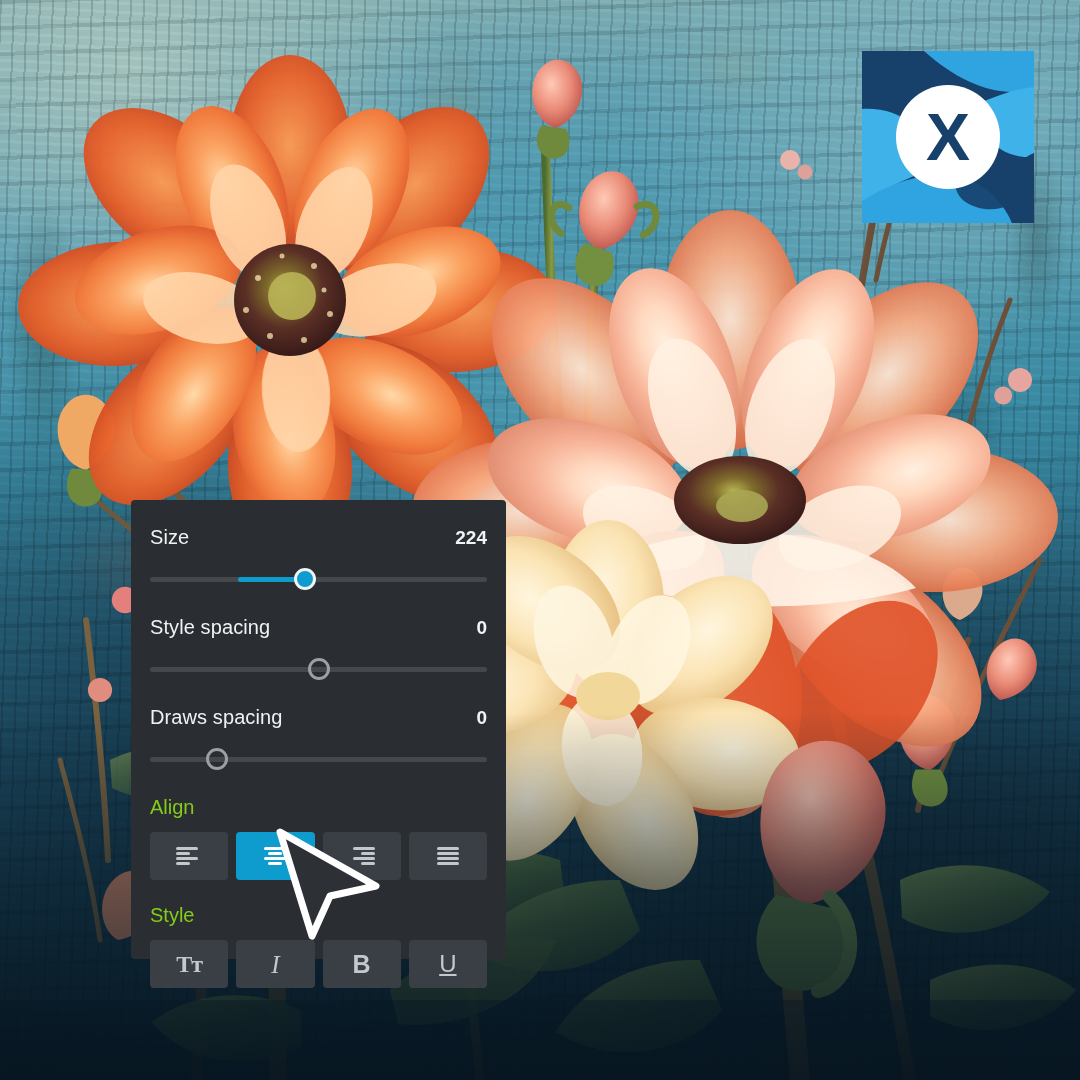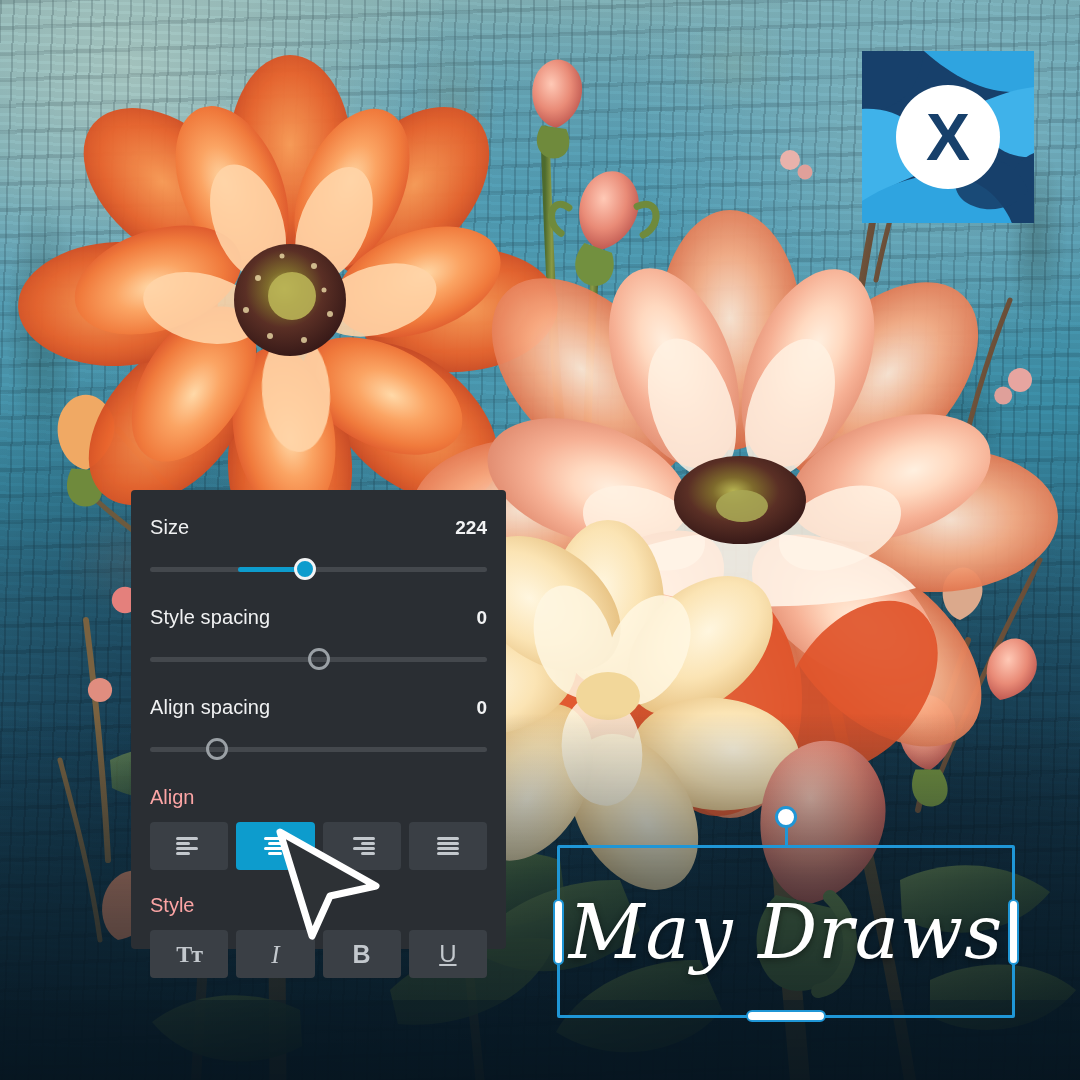--- a/index.html
+++ b/index.html
@@ -42,21 +42,21 @@
       radial-gradient(ellipse 9% 7% at 12% 52%, rgba(200,90,50,.18), rgba(0,0,0,0) 72%);
   }
   .bg-dark-floor {
     position:absolute; left:0; right:0; bottom:0; height:34%;
     background:linear-gradient(180deg, rgba(9,28,40,0) 0%, rgba(9,28,40,.55) 45%, rgba(6,20,30,.88) 100%);
   }
   .art-svg { position:absolute; inset:0; width:100%; height:100%; }
 
   
   .panel {
-    position:absolute; left:131px; top:490px; width:375px; height:459px;
+    position:absolute; left:131px; top:500px; width:375px; height:459px;
     background:#2a2e33; border-radius:4px;
     padding:26px 19px 0 19px;
   }
   .row-head {
     display:flex; justify-content:space-between; align-items:baseline;
     margin-bottom:19px;
   }
   .row-label { color:#f0f1f2; font-size:20px; letter-spacing:.1px; }
   .row-value { color:#f2f3f4; font-size:19px; font-weight:600; }
 
@@ -69,21 +69,21 @@
     position:absolute; top:9px; height:5px;
     background:#0d9ccd; border-radius:3px;
   }
   .thumb {
     position:absolute; top:0; width:22px; height:22px; margin-left:-11px;
     border-radius:50%;
   }
   .thumb.active { background:#0d9ccd; border:3px solid #f2f3f4; }
   .thumb.idle   { background:transparent; border:3px solid #9aa0a5; }
 
-  .section-label { color:#fca5a5; font-size:20px; margin:4px 0 13px 0; }
+  .section-label { color:#84cc16; font-size:20px; margin:4px 0 13px 0; }
   .btn-row { display:flex; gap:8px; margin-bottom:24px; }
   .opt-btn {
     flex:1; height:48px; background:#3a3f45; border-radius:4px;
     display:flex; align-items:center; justify-content:center;
   }
   .opt-btn.selected { background:#0d9ccd; }
   .glyph { color:#c3c8cd; font-size:24px; line-height:1; }
   .glyph.caseg { font-family:"Liberation Serif", serif; font-weight:700; letter-spacing:-1px; }
   .glyph.ital  { font-family:"Liberation Serif", serif; font-style:italic; font-weight:400; font-size:25px; }
   .glyph.bold  { font-weight:700; font-size:25px; }
@@ -379,28 +379,20 @@
       <path d="M172,36 L172,106 C140,108 116,88 118,52 C136,44 154,38 172,36 Z" fill="#3fb2ea"></path>
       <path d="M0,58 C40,56 66,78 64,120 C40,130 18,140 0,152 Z" fill="#3fb2ea"></path>
       <path d="M0,150 C22,136 46,126 72,124 C104,122 134,136 150,172 L0,172 Z" fill="#2fa4e0"></path>
       <path d="M150,172 C138,140 148,112 172,102 L172,172 Z" fill="#17406b"></path>
       <path d="M100,112 C128,100 156,112 166,140 C150,160 122,164 102,150 C90,140 90,122 100,112 Z" fill="#17406b" opacity=".9"></path>
       <circle cx="86" cy="86" r="52" fill="#ffffff"></circle>
       <text x="86" y="86" text-anchor="middle" dominant-baseline="central" font-family="Liberation Sans, sans-serif" font-size="66" font-weight="700" fill="#17406b">X</text>
     </svg>
   </div>
 
-  <div class="selbox">
-    <div class="rot-stem"></div>
-    <div class="rot-knob"></div>
-    <div class="handle side left"></div>
-    <div class="handle side right"></div>
-    <div class="handle bottom"></div>
-    <div class="selbox-text">May Draws</div>
-  </div>
 
   <div class="panel">
 
     <div class="row-head">
       <span class="row-label">Size</span>
       <span class="row-value">224</span>
     </div>
     <div class="slider">
       <div class="track"></div>
       <div class="fill" style="left:26%; right:54%;"></div>
@@ -410,21 +402,21 @@
     <div class="row-head">
       <span class="row-label">Style spacing</span>
       <span class="row-value">0</span>
     </div>
     <div class="slider">
       <div class="track"></div>
       <div class="thumb idle" style="left:50%;"></div>
     </div>
 
     <div class="row-head">
-      <span class="row-label">Align spacing</span>
+      <span class="row-label">Draws spacing</span>
       <span class="row-value">0</span>
     </div>
     <div class="slider">
       <div class="track"></div>
       <div class="thumb idle" style="left:20%;"></div>
     </div>
 
     <div class="section-label">Align</div>
     <div class="btn-row">
       <div class="opt-btn">

